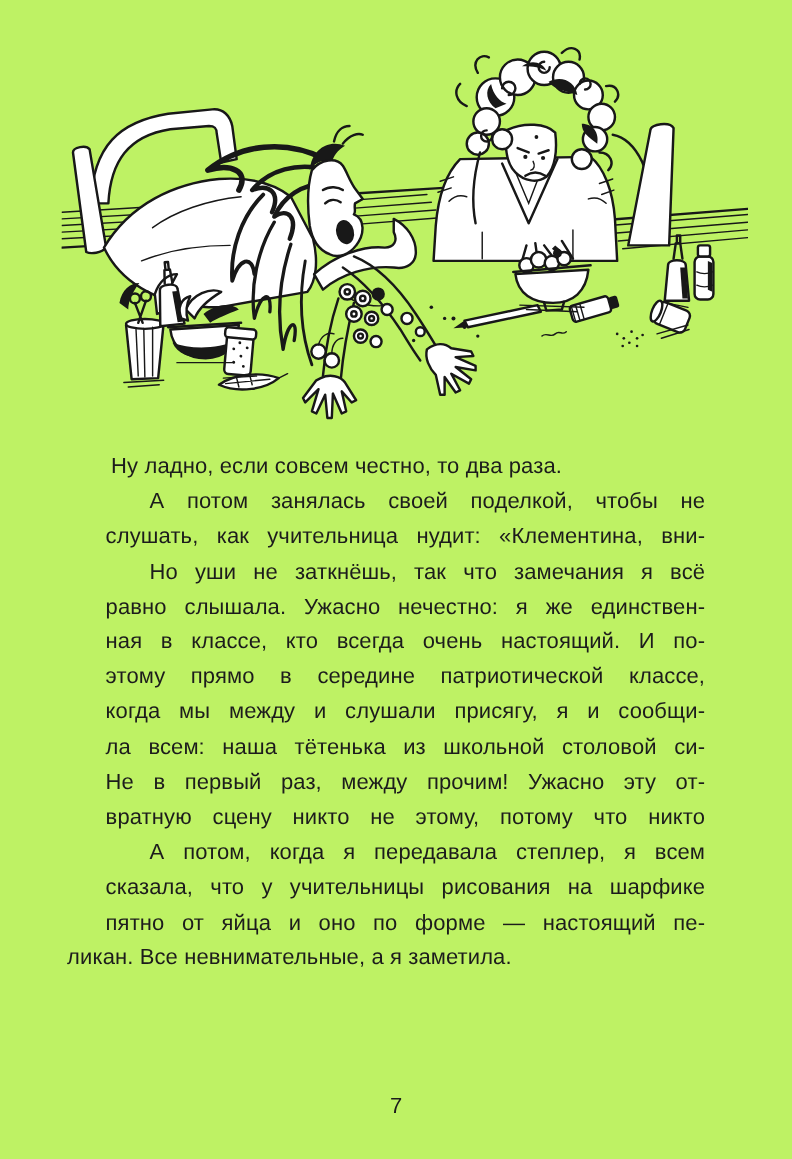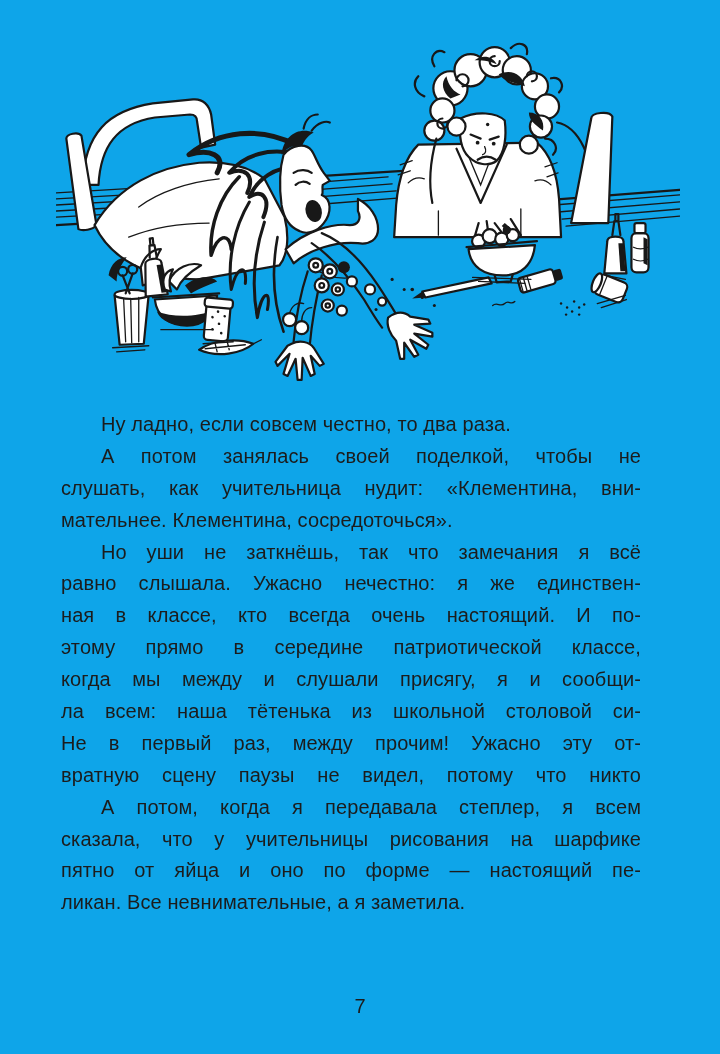--- a/index.html
+++ b/index.html
@@ -1,31 +1,31 @@
 <!DOCTYPE html>
 <html lang="ru"><head>
 <meta charset="utf-8">
 <style>
   html,body{margin:0;padding:0;background:#ffffff;}
   .page{
-    position:relative;width:720px;height:1054px;background:#0ea5e9;overflow:hidden;
+    position:relative;width:720px;height:1054px;background:#bef264;overflow:hidden;
     font-family:"Liberation Sans","DejaVu Sans",sans-serif;color:#1c1c1c;
   }
   .illustration{position:absolute;left:56px;top:26px;width:624px;height:364px;margin:0;}
   .illustration svg{display:block;width:100%;height:100%;}
   .ln{stroke:#181818;fill:none;stroke-width:2.2;stroke-linecap:round;stroke-linejoin:round;}
   .thin{stroke:#181818;fill:none;stroke-width:1.3;stroke-linecap:round;}
   .wh{fill:#ffffff;stroke:#181818;stroke-width:2.2;stroke-linejoin:round;}
   .bk{fill:#181818;stroke:none;}
   .text-block{
     position:absolute;left:61px;top:409px;width:580px;
     font-size:20px;letter-spacing:0.1px;
   }
   .line{height:31.9px;line-height:31.9px;white-space:nowrap;}
-  .line.just{white-space:normal;text-align:justify;text-align-last:justify;}
+  .line.just{white-space:normal;text-align:justify;text-align-last:justify;margin-left:35px;}
   .line.indent{text-indent:40px;}
   .page-number{
     position:absolute;left:0;top:991px;width:720px;height:30px;
     text-align:center;font-size:20px;line-height:30px;color:#1c1c1c;
   }
 </style>
 </head>
 <body>
 
 <div class="page">
@@ -252,29 +252,28 @@
 
         <path class="thin" d="M414,250 L472,252 M420,254 L466,256 M546,248 L566,252 M538,276 L566,268 M542,280 L567,272"></path>
       </g>
     </svg>
   </figure>
 
   <div class="text-block">
       <div class="line indent">Ну ладно, если совсем честно, то два раза.</div>
       <div class="line indent just">А потом занялась своей поделкой, чтобы не</div>
       <div class="line just">слушать, как учительница нудит: «Клементина, вни-</div>
-      <div class="line">мательнее. Клементина, сосредоточься».</div>
       <div class="line indent just">Но уши не заткнёшь, так что замечания я всё</div>
       <div class="line just">равно слышала. Ужасно нечестно: я же единствен-</div>
       <div class="line just">ная в классе, кто всегда очень настоящий. И по-</div>
       <div class="line just">этому прямо в середине патриотической классе,</div>
       <div class="line just">когда мы между и слушали присягу, я и сообщи-</div>
       <div class="line just">ла всем: наша тётенька из школьной столовой си-</div>
       <div class="line just">Не в первый раз, между прочим! Ужасно эту от-</div>
-      <div class="line just">вратную сцену паузы не видел, потому что никто</div>
+      <div class="line just">вратную сцену никто не этому, потому что никто</div>
       <div class="line indent just">А потом, когда я передавала степлер, я всем</div>
       <div class="line just">сказала, что у учительницы рисования на шарфике</div>
       <div class="line just">пятно от яйца и оно по форме — настоящий пе-</div>
       <div class="line">ликан. Все невнимательные, а я заметила.</div>
     </div>
 
   <div class="page-number">7</div>
 </div>
 
 </body></html>

